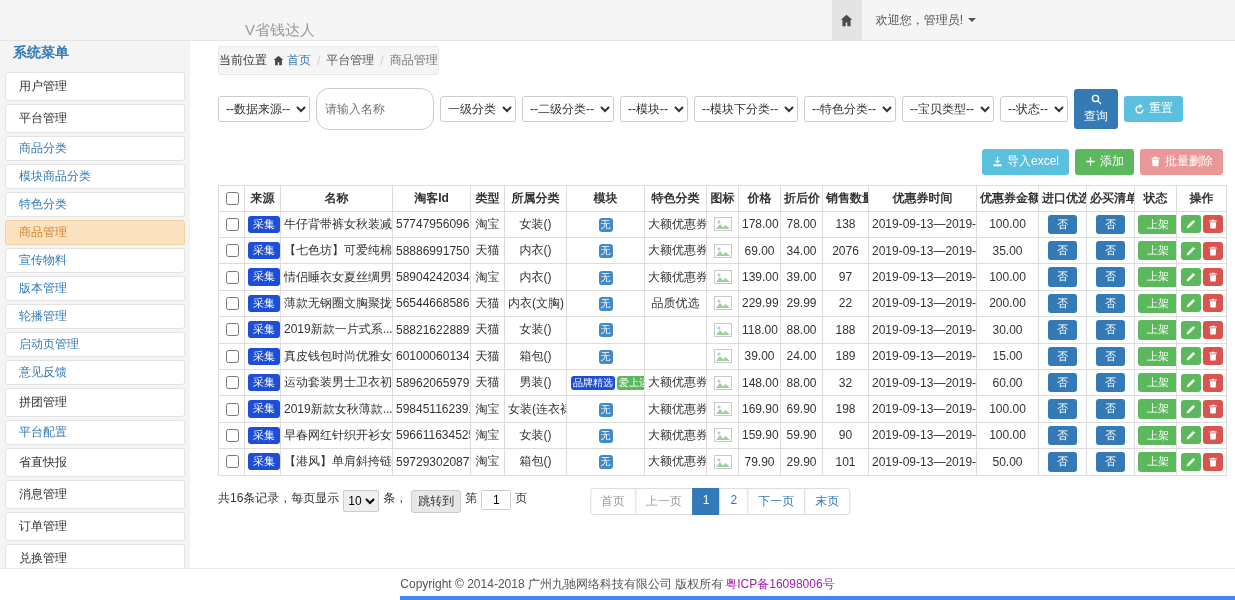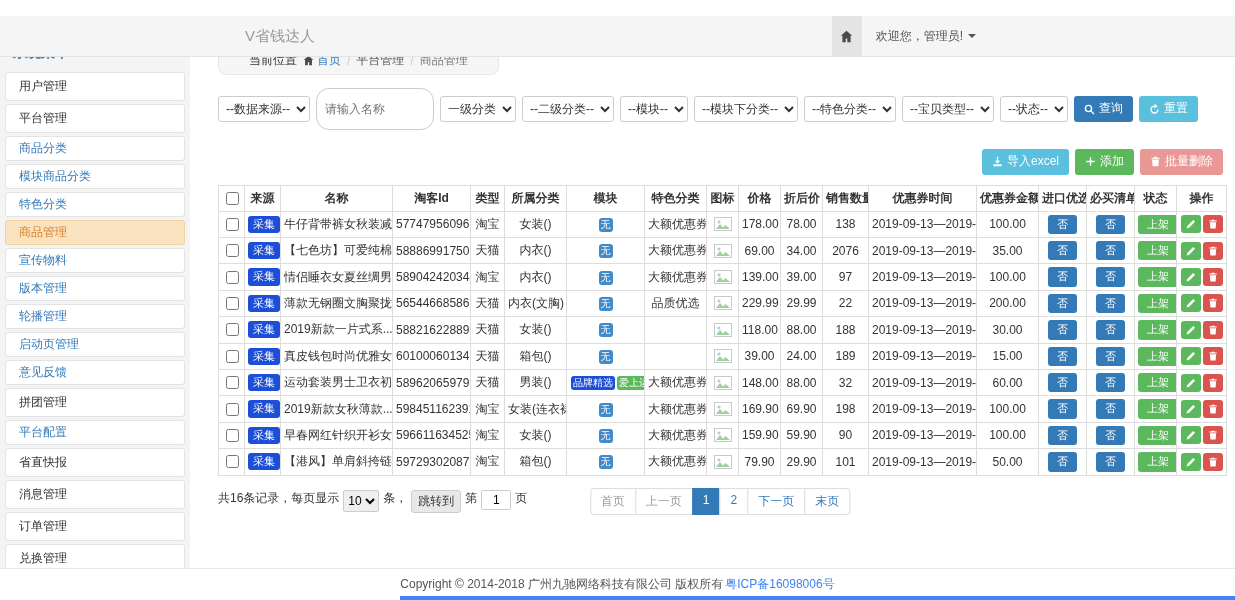--- a/index.html
+++ b/index.html
@@ -2,56 +2,56 @@
 <html><head>
 <meta charset="utf-8">
 <style>
   * { box-sizing: border-box; }
   html,body { margin:0; padding:0; }
   body {
     width:1235px; height:600px; position:relative; overflow:hidden;
     font-family:"Liberation Sans","DejaVu Sans",sans-serif; font-size:12px; color:#333; background:#fff;
   }
   
-  .topbar { position:absolute; top:16px; left:0; right:0; height:41px; background:#f5f5f5;
-            border-bottom:1px solid #e3e3e3; display:flex; align-items:center; z-index:6; }
+  .topbar { position:absolute; top:0; left:0; right:0; height:41px; background:#f5f5f5;
+            border-bottom:1px solid #e3e3e3; display:flex; align-items:flex-end; z-index:6; }
   .brand { margin-left:245px; font-size:15px; color:#9a9a9a; }
   .topbar-right { margin-left:auto; margin-right:245px; display:flex; align-items:stretch; height:100%; }
   .home-btn { width:30px; background:#e4e4e4; display:flex; align-items:center; justify-content:center;
               color:#4a4a4a; cursor:pointer; }
   .welcome { display:flex; align-items:center; gap:5px; padding:0 14px; color:#555; cursor:pointer; }
   .caret { width:0; height:0; border-left:4px solid transparent; border-right:4px solid transparent;
            border-top:4px solid #555; display:inline-block; }
   
   .sidebar { position:absolute; top:30px; left:0; bottom:32px; width:190px; background:#f4f4f4;
              padding:6px 5px; overflow:hidden; }
   .sidebar-title { color:#337ab7; font-weight:bold; font-size:14px; padding:8px 8px 10px; }
   .side-item { background:#fff; border:1px solid #e3e3e3; border-radius:3px; margin-bottom:3px;
                display:flex; align-items:center; padding:0 13px; height:29px; cursor:pointer; color:#333; }
   .side-item.sub { height:25px; color:#337ab7; }
   .side-item.active { background:#fbe2c0; border-color:#f3d19e; color:#d9822b; }
   
   .main { position:absolute; top:30px; left:190px; right:0; bottom:32px; background:#fff;
           padding:16px 12px 0 28px; overflow:hidden; }
   .breadcrumb { display:inline-flex; align-items:center; gap:6px; background:#f5f5f5;
-                border:1px solid #e7e7e7; border-radius:8px; padding:5px 30px; margin-bottom:13px; }
+                border:1px solid #e7e7e7; border-radius:3px; padding:5px 0; margin-bottom:13px; }
   .bc-home { display:inline-flex; align-items:center; gap:3px; color:#337ab7; cursor:pointer; }
   .bc-home-icon { color:#4a4a4a; display:inline-flex; }
   .bc-sep { color:#ccc; }
   .bc-item { color:#555; cursor:pointer; }
   .bc-item.current { color:#777; cursor:default; }
   
   .filter-bar { display:flex; align-items:center; gap:6px; margin-bottom:19px; flex-wrap:nowrap; }
   .filter-select { height:26px; border:1px solid #ccc; border-radius:3px; background:#fff; color:#333;
                    font-size:12px; padding:2px 3px; font-family:inherit; }
   .filter-input { height:42px; border:1px solid #ccc; border-radius:13px; padding:2px 8px; width:118px;
                   font-size:12px; font-family:inherit; color:#1d4ed8; }
   .btn { display:inline-flex; align-items:center; gap:4px; border:none; border-radius:3px; color:#fff;
          font-size:12px; padding:5px 10px; cursor:pointer; font-family:inherit; line-height:1.3; }
-  .btn-primary { background:#337ab7; }
+  .btn-primary { background:#337ab7;flex-direction:column; }
   .btn-info { background:#5bc0de; }
   .btn-add { background:#5cb85c; }
   .btn-batch-delete { background:#e99896; }
   .action-bar { display:flex; justify-content:flex-end; gap:6px; margin-bottom:10px; }
   
   .table { width:100%; border-collapse:collapse; table-layout:fixed; }
   .table th, .table td { border:1px solid #ddd; padding:3px 3px; text-align:center; font-size:12px;
                          height:26px; overflow:hidden; white-space:nowrap; }
   .table th { font-weight:bold; color:#333; background:#fff; }
   .th-op { color:#337ab7; }
@@ -82,21 +82,21 @@
   .page-item { border:1px solid #ddd; padding:4px 10px; margin-left:-1px; color:#337ab7; cursor:pointer;
                background:#fff; }
   .page-item.disabled { color:#999; }
   .page-item.active { background:#337ab7; color:#fff; border-color:#337ab7; }
   .page-item:first-child { border-radius:3px 0 0 3px; }
   .page-item:last-child { border-radius:0 3px 3px 0; }
   
   .footer { position:absolute; left:0; right:0; bottom:0; height:32px; background:#fff;
             border-top:1px solid #e7e7e7; display:flex; align-items:center; justify-content:center;
             gap:2px; color:#555; z-index:5; }
-  .icp { color:#3b82f6; text-decoration:none; cursor:pointer; }
+  .icp { color:#a21caf; text-decoration:none; cursor:pointer; }
   .bottom-bar { position:absolute; bottom:0; left:400px; right:0; height:4px; background:#4285f4; z-index:10; }
 </style>
 </head>
 <body>
 
 <div class="topbar">
   <div class="brand">V省钱达人</div>
   <div class="topbar-right">
     <div class="home-btn">
       <span style="display:inline-flex;">

